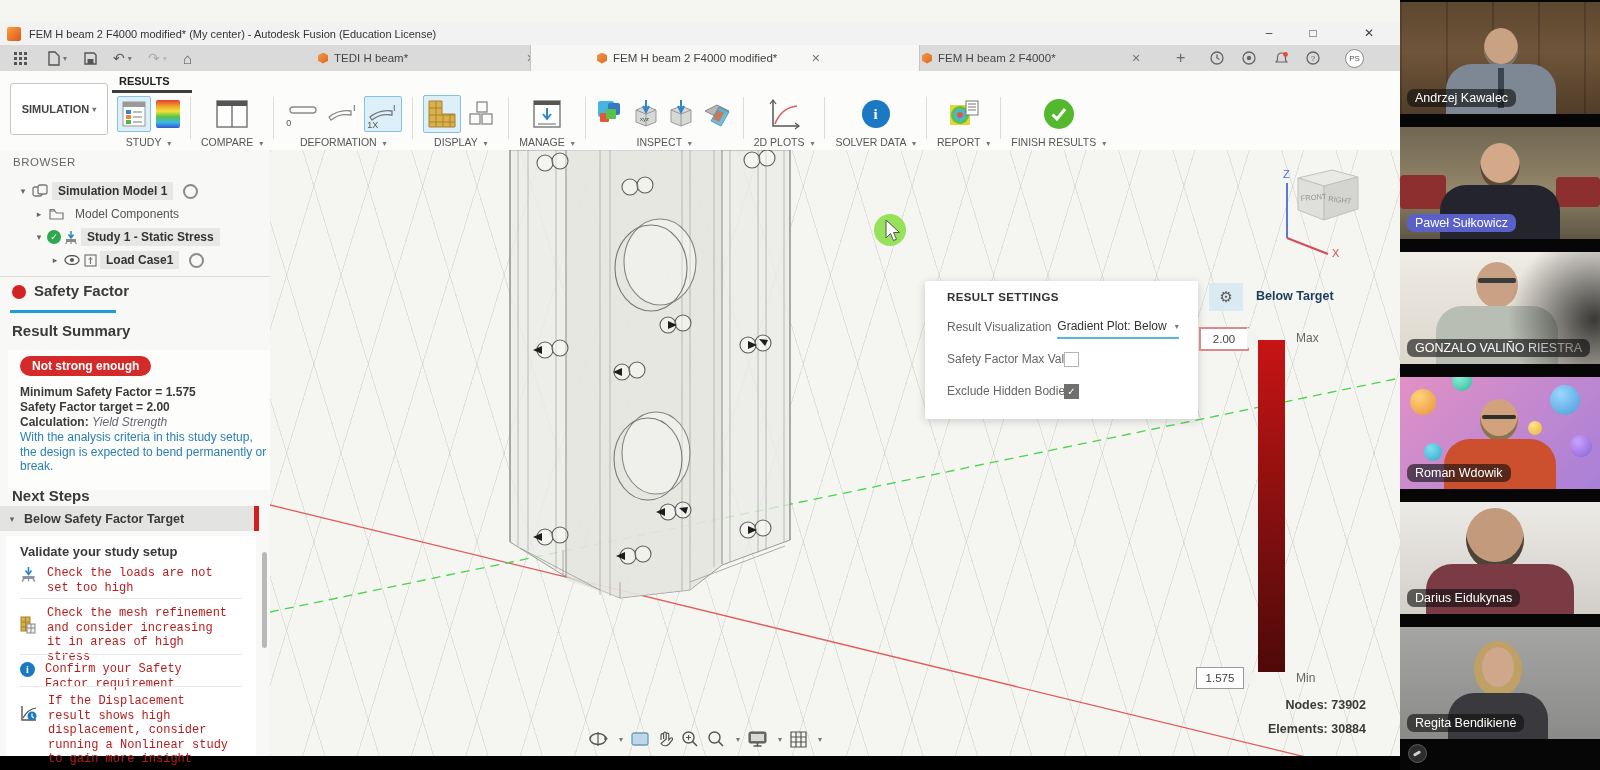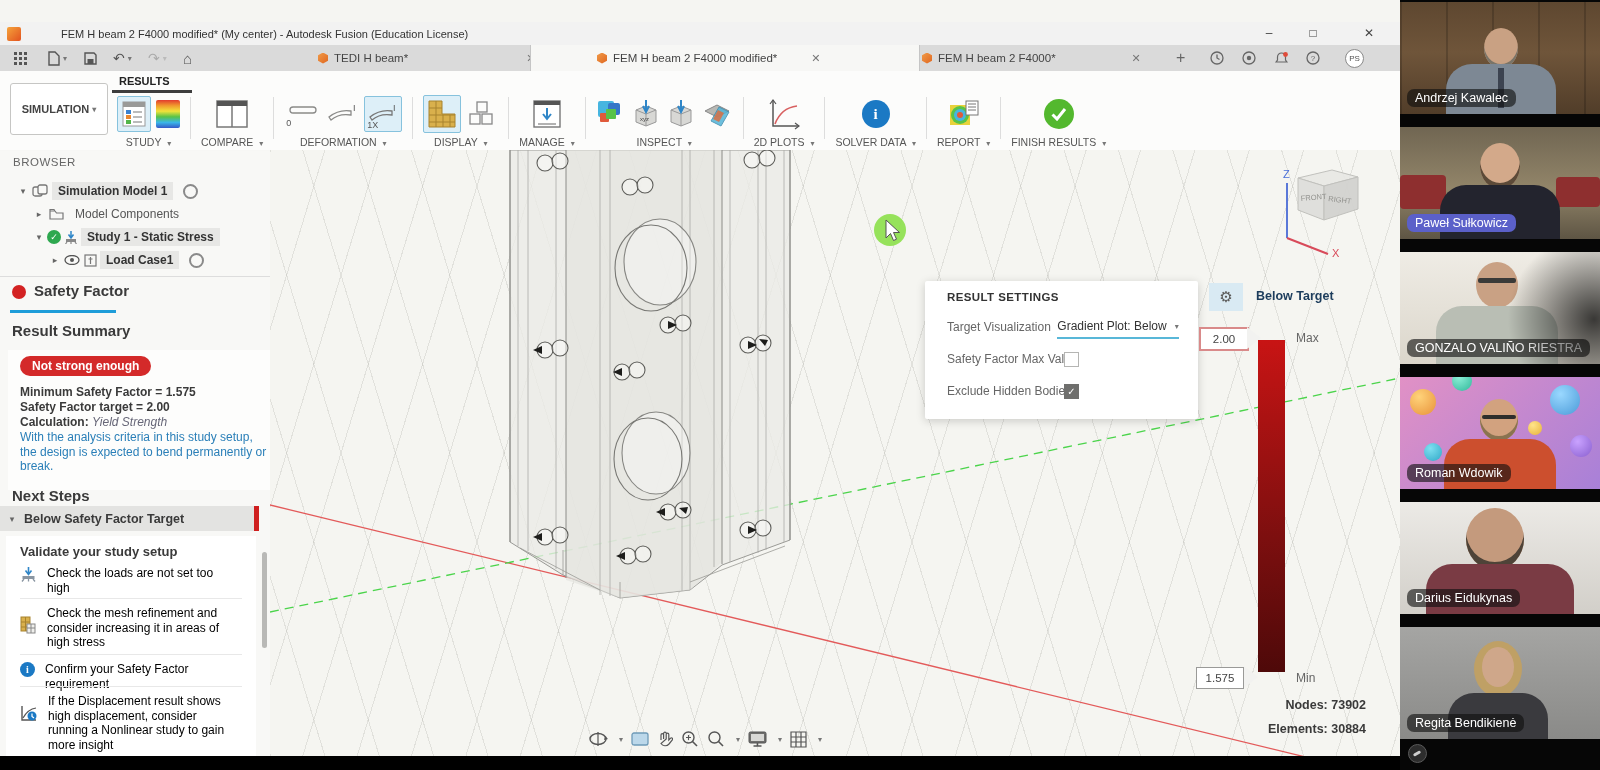--- a/index.html
+++ b/index.html
@@ -1,21 +1,21 @@
 <!DOCTYPE html>
 <html><head>
 <meta charset="utf-8">
 <style>
   html,body{margin:0;padding:0;}
   body{width:1600px;height:770px;position:relative;overflow:hidden;background:#000;
        font-family:"Liberation Sans",sans-serif;-webkit-font-smoothing:antialiased;}
   .abs{position:absolute;}
   
   .fusion{position:absolute;left:0;top:0;width:1400px;height:756px;background:#f5f5f2;}
-  .titlebar{position:absolute;left:0;top:22px;width:1400px;height:23px;background:#f2f2f2;border-bottom:3px solid #0f766e;display:flex;align-items:center;gap:32px;}
+  .titlebar{position:absolute;left:0;top:22px;width:1400px;height:23px;background:#f2f2f2;border-bottom:3px solid #0f766e;display:flex;align-items:center;}
   .appicon{width:14px;height:14px;margin:0 8px 0 7px;border-radius:2px;background:linear-gradient(135deg,#f5a33b,#e2521f);}
   .titletext{font-size:11px;color:#333;}
   .winbtn{position:absolute;top:0;width:34px;height:23px;text-align:center;line-height:23px;font-size:12px;color:#444;cursor:default;}
   .appbar{position:absolute;left:0;top:45px;width:1400px;height:26px;background:#dadada;border-bottom:1px solid #c9c9c9;}
   .appbar .tool{position:absolute;top:3px;height:20px;display:flex;align-items:center;color:#555;font-size:14px;}
   .caret{font-size:8px;color:#777;margin-left:3px;}
   .doctab{position:absolute;top:0;height:26px;display:flex;align-items:center;font-size:11.5px;color:#444;}
   .doctab .cube{width:10px;height:11px;margin-right:6px;background:linear-gradient(135deg,#f09a48,#e0661f);clip-path:polygon(50% 0,100% 25%,100% 75%,50% 100%,0 75%,0 25%);}
   .doctab.active{background:#f7f7f5;border-left:1px solid #c5c5c5;border-right:1px solid #c5c5c5;}
   .tabclose{font-size:11px;color:#777;margin-left:14px;}
@@ -51,21 +51,21 @@
   .sec-h{font-size:15px;font-weight:bold;color:#3a3a3a;}
   .card{position:absolute;left:8px;width:250px;background:#fdfdfc;}
   .badge{display:inline-block;background:#d42a2a;color:#fff;font-weight:bold;font-size:12px;padding:3px 12px;border-radius:12px;}
   .bold-line{font-size:12px;font-weight:bold;color:#3a3a3a;line-height:15px;}
   .italic-val{font-size:12px;font-style:italic;color:#667;}
   .note{font-size:12px;color:#2a7fb8;line-height:14.5px;}
   .nsg-row{position:absolute;left:0;top:356px;width:259px;height:25px;background:#e3e3e1;display:flex;align-items:center;}
   .nsg-row .bar{position:absolute;right:0;top:0;width:5px;height:25px;background:#cf1f1f;}
   .steps-card{position:absolute;left:6px;top:386px;width:250px;height:220px;background:#fff;}
   .step{position:absolute;left:14px;display:flex;gap:10px;}
-  .step .txt{font-size:12px;color:#000000;line-height:14.5px;width:185px;}
+  .step .txt{font-size:12px;color:#b91c1c;line-height:14.5px;width:185px;font-family:Liberation Mono, monospace;}
   .hline{position:absolute;left:14px;width:222px;height:1px;background:#e8e8e8;}
   .scrollthumb{position:absolute;left:262px;top:402px;width:5px;height:96px;background:#b9b9b7;border-radius:3px;}
   .info-dot{width:15px;height:15px;border-radius:50%;background:#1b79c4;color:#fff;font-size:10px;font-weight:bold;text-align:center;line-height:15px;font-family:"Liberation Serif",serif;}
   
   .viewport{position:absolute;left:270px;top:150px;width:1130px;height:606px;background:#f5f5f1;overflow:hidden;
     background-image:
       repeating-linear-gradient(107deg, rgba(165,165,158,.25) 0 1px, transparent 1px 52px),
       repeating-linear-gradient(73deg, rgba(165,165,158,.25) 0 1px, transparent 1px 52px);}
   .dialog{position:absolute;left:655px;top:131px;width:273px;height:138px;background:#fff;box-shadow:0 2px 10px rgba(0,0,0,.18);border-radius:2px;}
   .dialog .dtitle{position:absolute;left:22px;top:10px;font-size:11.5px;font-weight:bold;letter-spacing:.4px;color:#333;}
@@ -550,21 +550,21 @@
         <polygon points="28,20 62,12 88,19 54,28" fill="#e8e8e5" stroke="#bcbcb8"></polygon>
         <polygon points="28,20 54,28 54,62 28,52" fill="#dededb" stroke="#bcbcb8"></polygon>
         <polygon points="54,28 88,19 88,51 54,62" fill="#d2d2cf" stroke="#bcbcb8"></polygon>
         <text x="31" y="43" font-size="7.5" fill="#8a8a86" font-family="Liberation Sans" transform="rotate(-5 31,43)">FRONT</text>
         <text x="58" y="43" font-size="7.5" fill="#8a8a86" font-family="Liberation Sans" transform="rotate(7 58,43)">RIGHT</text>
       </g>
     </svg>
 
     <div class="dialog">
       <div class="dtitle">RESULT SETTINGS</div>
-      <div class="dlabel" style="top:39px;">Target Visualization</div>
+      <div class="dlabel" style="top:39px;">Result Visualization</div>
       <div class="dropdown">
         <span>Gradient Plot: Below</span>
         <span class="caret">▾</span>
       </div>
       <div class="dlabel" style="top:71px;">Safety Factor Max Value</div>
       <div class="cb" style="top:71px;"></div>
       <div class="dlabel" style="top:103px;">Exclude Hidden Bodies</div>
       <div class="cb checked" style="top:103px;">✓</div>
     </div>
 

